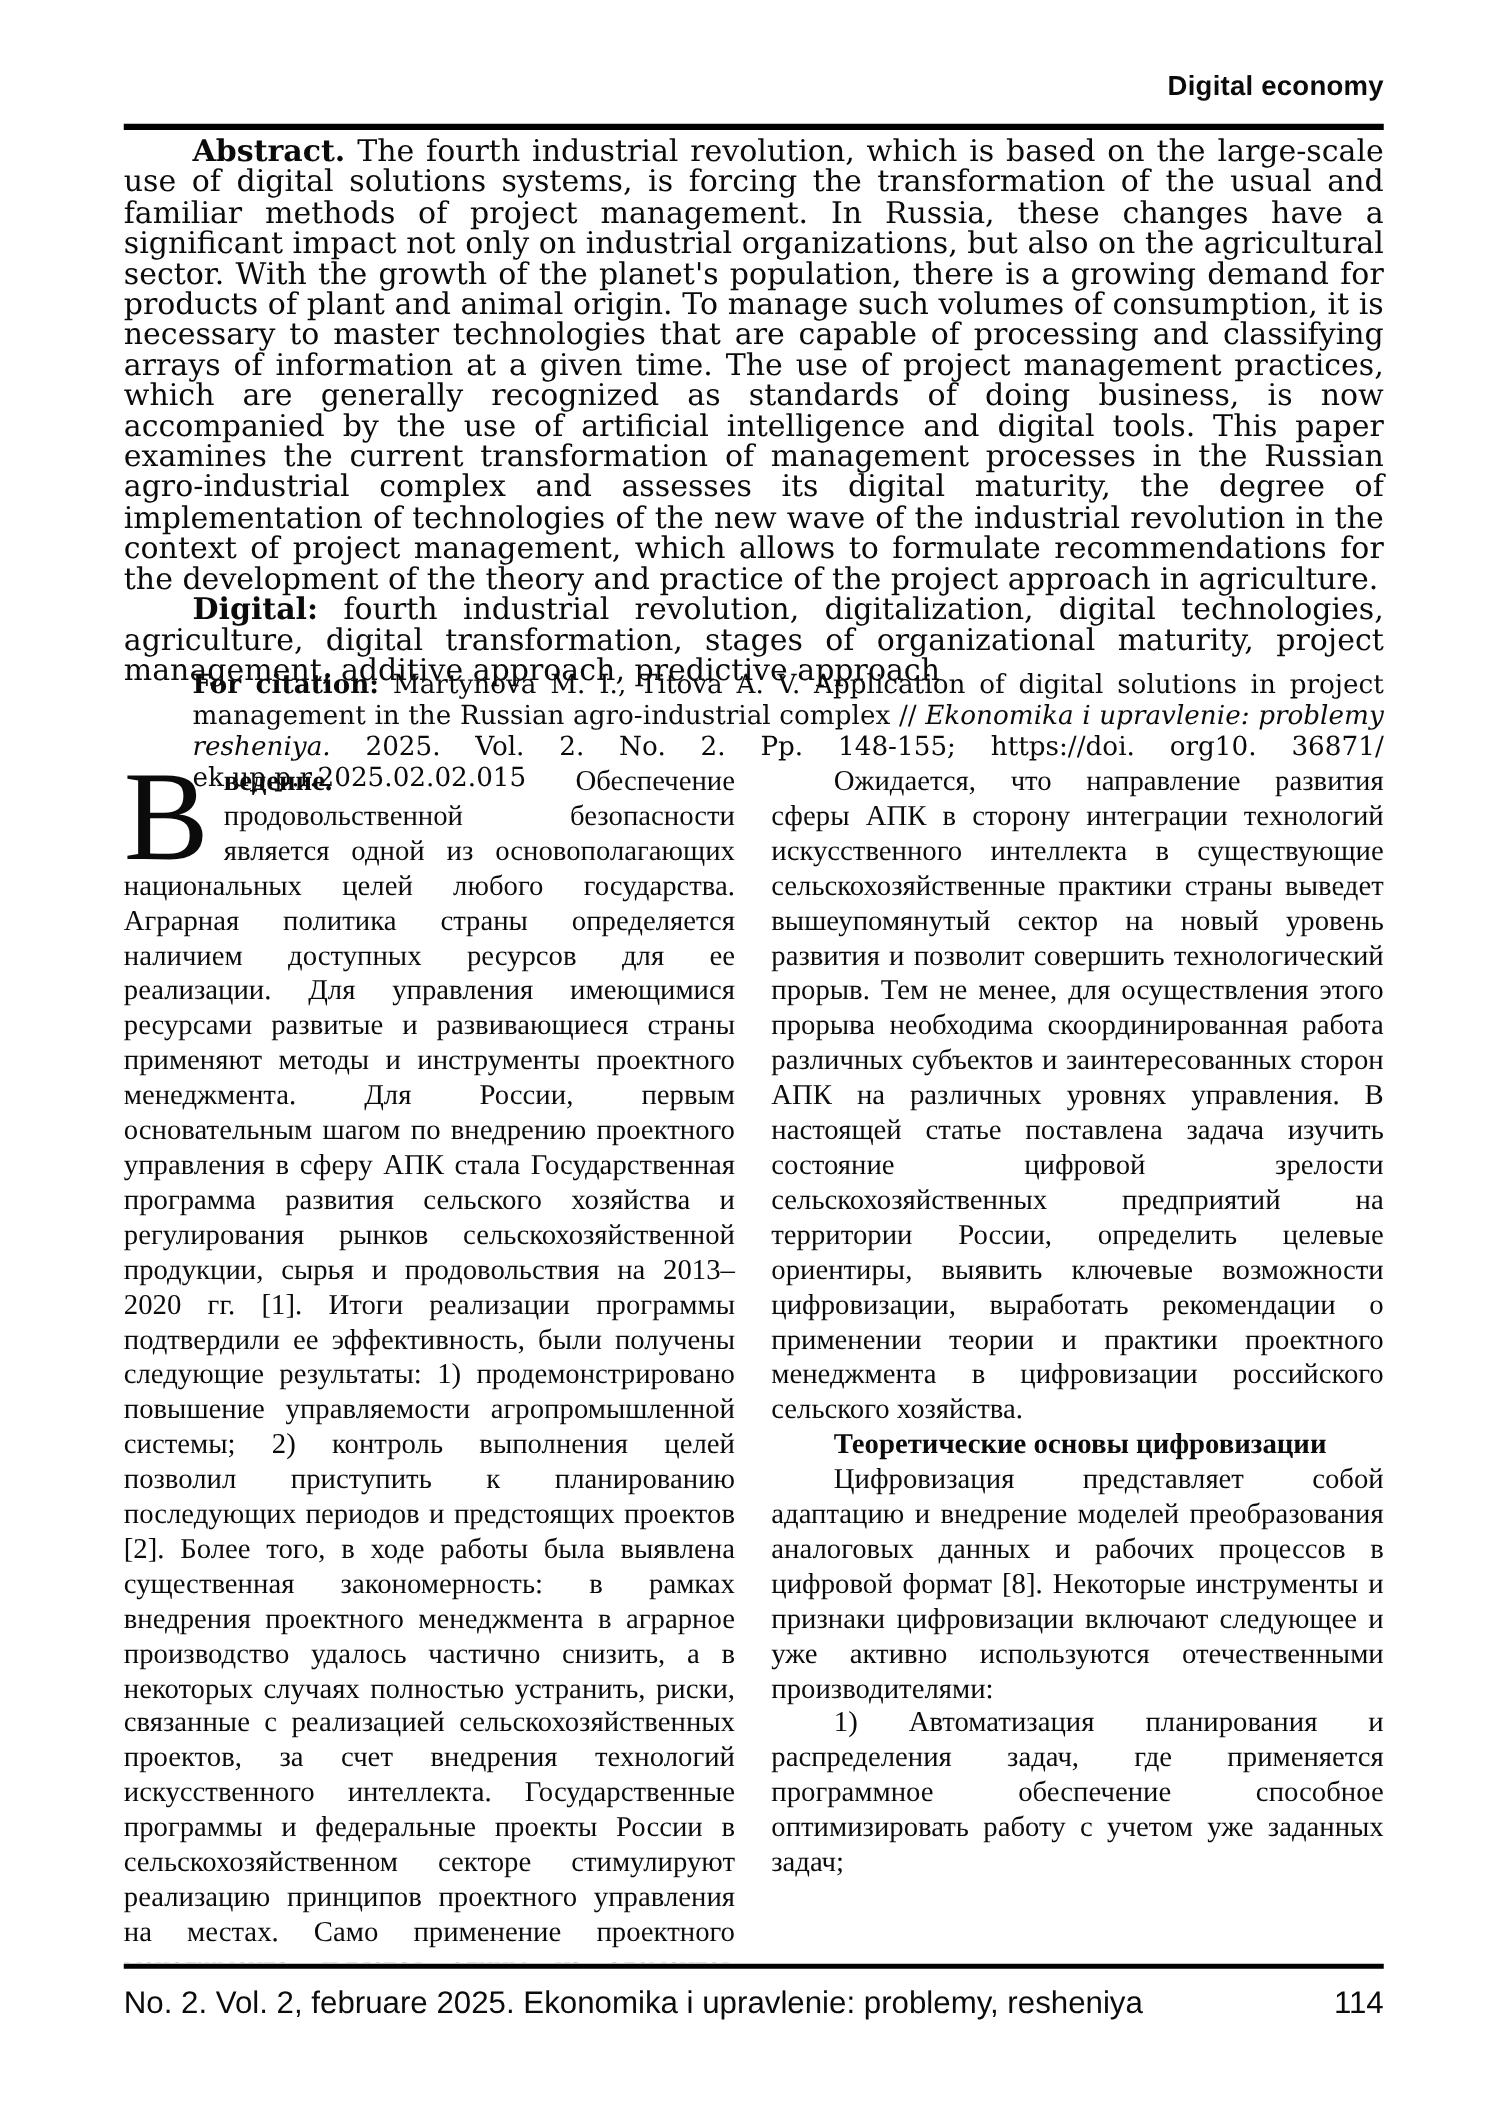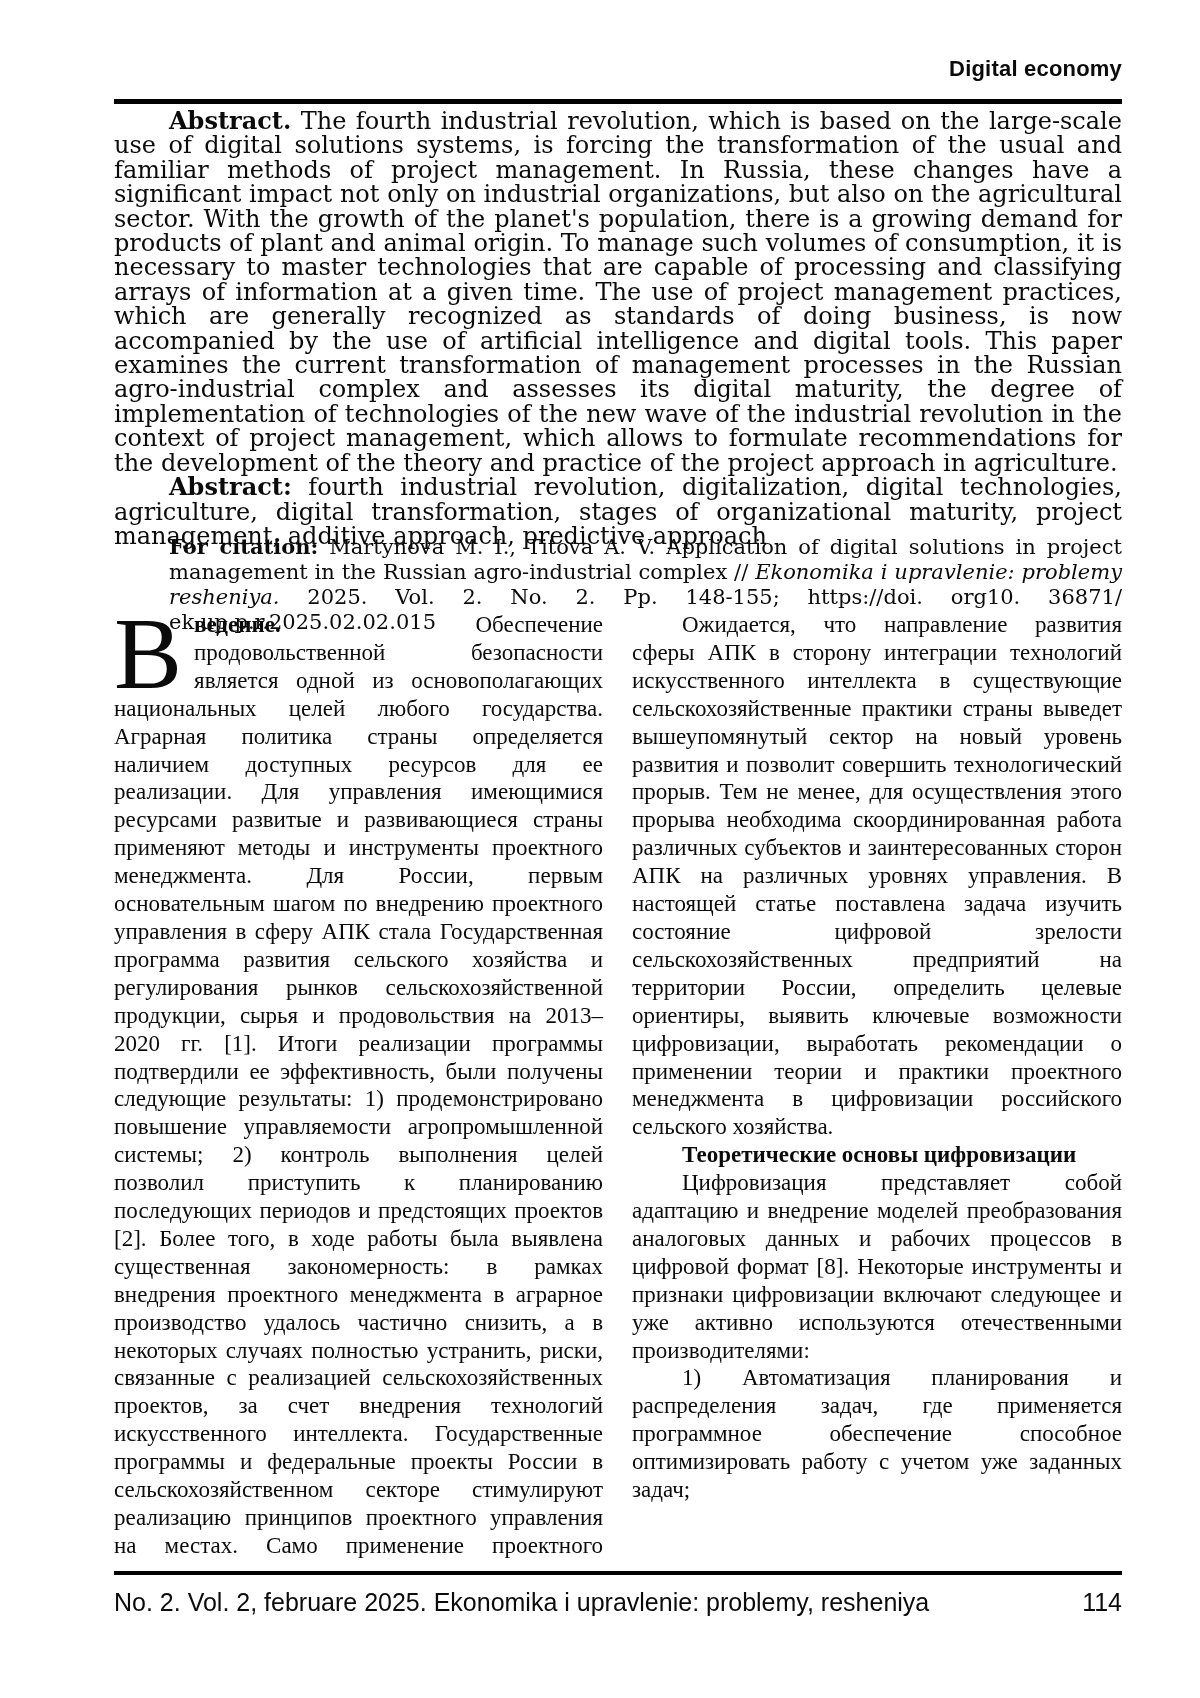--- a/index.html
+++ b/index.html
@@ -3,21 +3,21 @@
 <meta charset="utf-8">
 <style>
   html,body{margin:0;padding:0;}
   body{
     width:1200px;height:1698px;
     background:#ffffff;color:#0b0b0b;
     position:relative;overflow:hidden;
     font-family:"Liberation Serif",serif;
     -webkit-font-smoothing:antialiased;
   }
-  .inner{position:absolute;left:114px;top:0;width:1008px;height:100%;}
+  .inner{position:absolute;left:99px;top:0;width:1008px;height:100%;}
 
   .running-head{
     position:absolute;top:56px;left:0;right:0;
     font-family:"Liberation Sans",sans-serif;
     font-weight:bold;font-size:22px;line-height:26px;
     text-align:right;letter-spacing:.2px;
   }
   .rule{position:absolute;left:0;right:0;background:#000;}
   .rule-top{top:99px;height:5px;}
 
@@ -71,21 +71,21 @@
 <body>
 
 <div class="inner">
 
   <div class="running-head">Digital economy</div>
 
   <div class="rule rule-top"></div>
 
   <div class="abstract-block">
     <p><b>Abstract.</b><span> The fourth industrial revolution, which is based on the large-scale use of digital solutions systems, is forcing the transformation of the usual and familiar methods of project management. In Russia, these changes have a significant impact not only on industrial organizations, but also on the agricultural sector. With the growth of the planet's population, there is a growing demand for products of plant and animal origin. To manage such volumes of consumption, it is necessary to master technologies that are capable of processing and classifying arrays of information at a given time. The use of project management practices, which are generally recognized as standards of doing business, is now accompanied by the use of artificial intelligence and digital tools. This paper examines the current transformation of management processes in the Russian agro-industrial complex and assesses its digital maturity, the degree of implementation of technologies of the new wave of the industrial revolution in the context of project management, which allows to formulate recommendations for the development of the theory and practice of the project approach in agriculture.</span></p>
-    <p><b>Abstract:</b><span> fourth industrial revolution, digitalization, digital technologies, agriculture, digital transformation, stages of organizational maturity, project management, additive approach, predictive approach</span></p>
+    <p><b>Digital:</b><span> fourth industrial revolution, digitalization, digital technologies, agriculture, digital transformation, stages of organizational maturity, project management, additive approach, predictive approach</span></p>
   </div>
 
   <div class="citation">
     <b>For citation:</b><span> Martynova M. I., Titova A. V. Application of digital solutions in project management in the Russian agro-industrial complex // </span><i>Ekonomika i upravlenie: problemy resheniya.</i><span> 2025. Vol. 2. No. 2. Pp. 148-155; https://doi. org10. 36871/ ek.up.p.r.2025.02.02.015</span>
   </div>
 
   <div class="columns">
 
     <div class="col col-left">
       <p class="ru intro-para"><span class="dropcap">В</span><b>ведение.</b><span> Обеспечение продовольственной безопасности является одной из основополагающих национальных целей любого государства. Аграрная политика страны определяется наличием доступных ресурсов для ее реализации. Для управления имеющимися ресурсами развитые и развивающиеся страны применяют методы и инструменты проектного менеджмента. Для России, первым основательным шагом по внедрению проектного управления в сферу АПК стала Государственная программа развития сельского хозяйства и регулирования рынков сельскохозяйственной продукции, сырья и продовольствия на 2013–2020 гг. [1]. Итоги реализации программы подтвердили ее эффективность, были получены следующие результаты: 1) продемонстрировано повышение управляемости агропромышленной системы; 2) контроль выполнения целей позволил приступить к планированию последующих периодов и предстоящих проектов [2]. Более того, в ходе работы была выявлена существенная закономерность: в рамках внедрения проектного менеджмента в аграрное производство удалось частично снизить, а в некоторых случаях полностью устранить, риски, связанные с реализацией сельскохозяйственных проектов, за счет внедрения технологий искусственного интеллекта. Государственные программы и федеральные проекты России в сельскохозяйственном секторе стимулируют реализацию принципов проектного управления на местах. Само применение проектного менеджмента является одним из элементов перехода предприятия к современным структурам координирования процессов [2], где цифровизация занимает ведущие</span></p>

